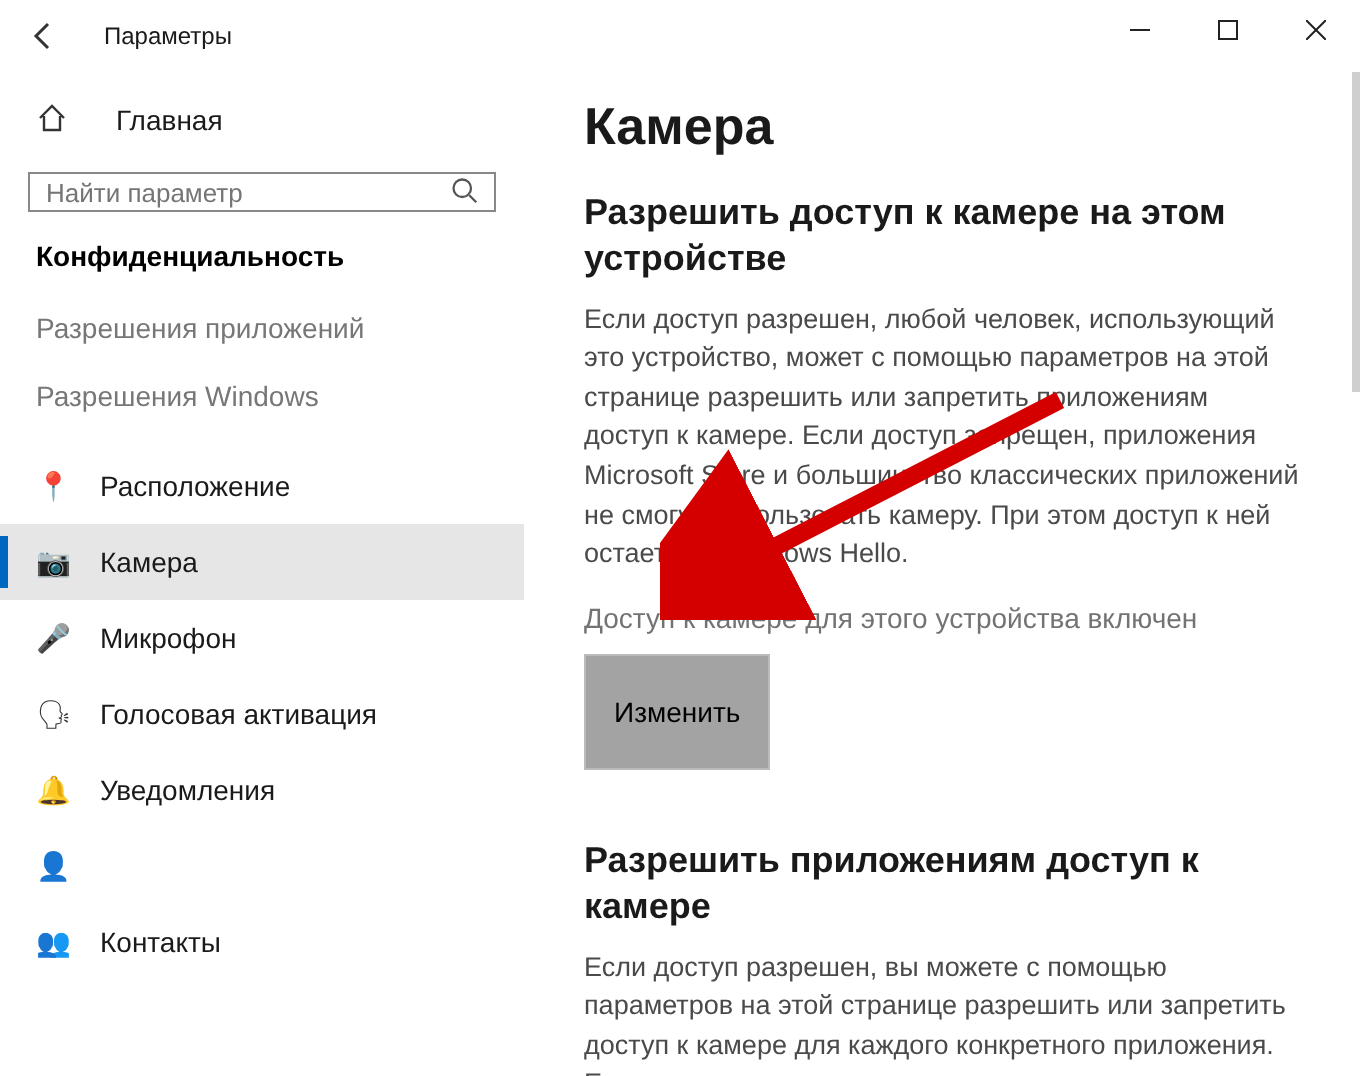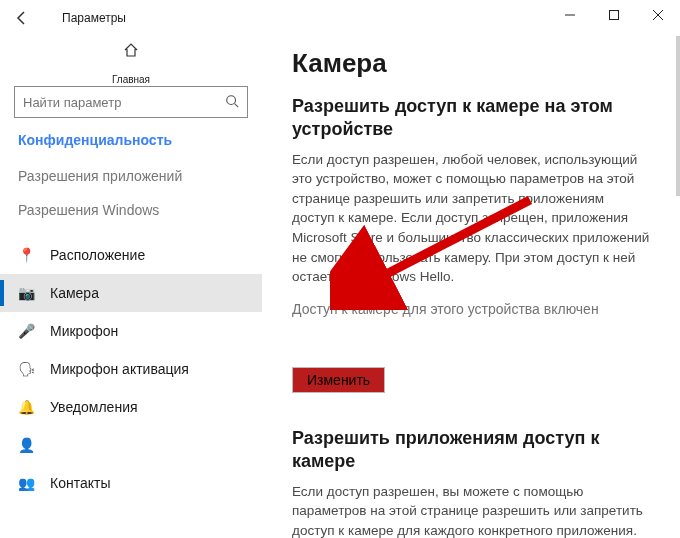--- a/index.html
+++ b/index.html
@@ -25,21 +25,21 @@
     align-items: center;
     padding: 0 6px;
     position: relative;
   }
   .titlebar .back {
     width: 32px; height: 32px;
     display:flex; align-items:center; justify-content:center;
   }
   .titlebar .title {
     font-size: 12px;
-    margin-left: 24px;
+    margin-left: 14px;
   }
   .win-controls {
     position: absolute;
     right: 0; top: 0;
     display: flex;
   }
   .win-controls span {
     width: 44px; height: 30px;
     display:flex; align-items:center; justify-content:center;
     font-size: 12px;
@@ -52,42 +52,41 @@
   }
   .sidebar {
     width: 262px;
     padding: 6px 0 0 0;
     overflow-y: auto;
   }
   .home {
     display:flex; align-items:center;
     height: 36px;
     padding: 0 18px;
-    font-size: 10px;
-    gap: 14px;
-    flex-direction: column;
+    font-size: 14px;
+    gap: 24px;
   }
   .search {
     margin: 8px 14px 14px 14px;
-    height: 32px;
+    height: 20px;
     border: 1px solid #888;
     display:flex; align-items:center;
     padding: 4px 8px;
     background:#fff;
   }
   .search input {
     border: none; outline: none;
     flex: 1;
     font-size: 13px;
     background: transparent;
   }
   .section-hdr {
     padding: 0 18px;
     font-size: 14px;
-    color: #3b82f6;
+    color: #000000;
   }
   .section-hdr.bold { font-weight: 600; margin-top: 2px; margin-bottom: 20px;}
   .section-hdr.grey { color:#777; margin-bottom: 18px; }
   .nav-item {
     display:flex; align-items:center;
     height: 38px;
     padding: 0 18px;
     gap: 14px;
     font-size: 14px;
     position: relative;
@@ -135,26 +134,25 @@
     color:#4a4a4a;
     line-height: 1.45;
     margin-bottom: 14px;
   }
   p.status-line {
     font-size: 14px;
     color:#737373;
     margin: 2px 0 10px 0;
   }
   button.change {
-    background:#b91c1c;
+    background:#a3a3a3;
     border:1px solid #bbb;
-    padding: 4px 14px;
+    padding: 20px 14px;
     font-size: 14px;
     cursor:pointer;
-    margin-top:40px;
   }
   
   .arrow {
     position:absolute;
     pointer-events:none;
     z-index:50;
   }
   .search .ic-search { color:#555; }
 </style>
 </head>
@@ -224,21 +222,21 @@
       <div class="nav-item selected">
         <span class="ic">📷</span>
         <span>Камера</span>
       </div>
       <div class="nav-item">
         <span class="ic">🎤</span>
         <span>Микрофон</span>
       </div>
       <div class="nav-item">
         <span class="ic">🗣</span>
-        <span>Микрофон активация</span>
+        <span>Голосовая активация</span>
       </div>
       <div class="nav-item">
         <span class="ic">🔔</span>
         <span>Уведомления</span>
       </div>
       <div class="nav-item">
         <span class="ic">👤</span>
       </div>
       <div class="nav-item">
         <span class="ic">👥</span>

